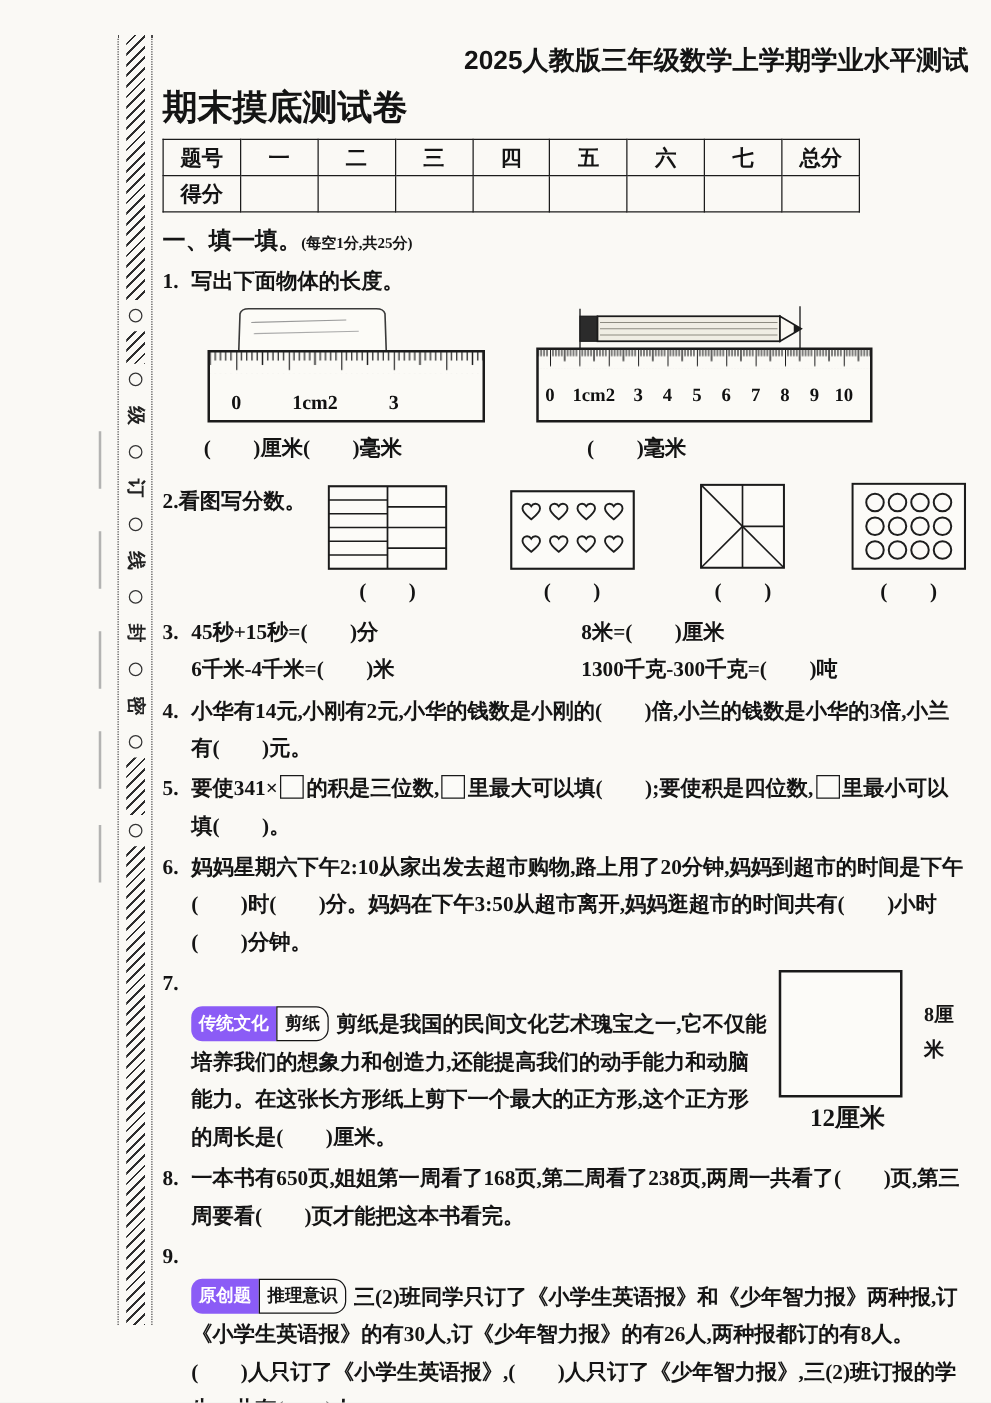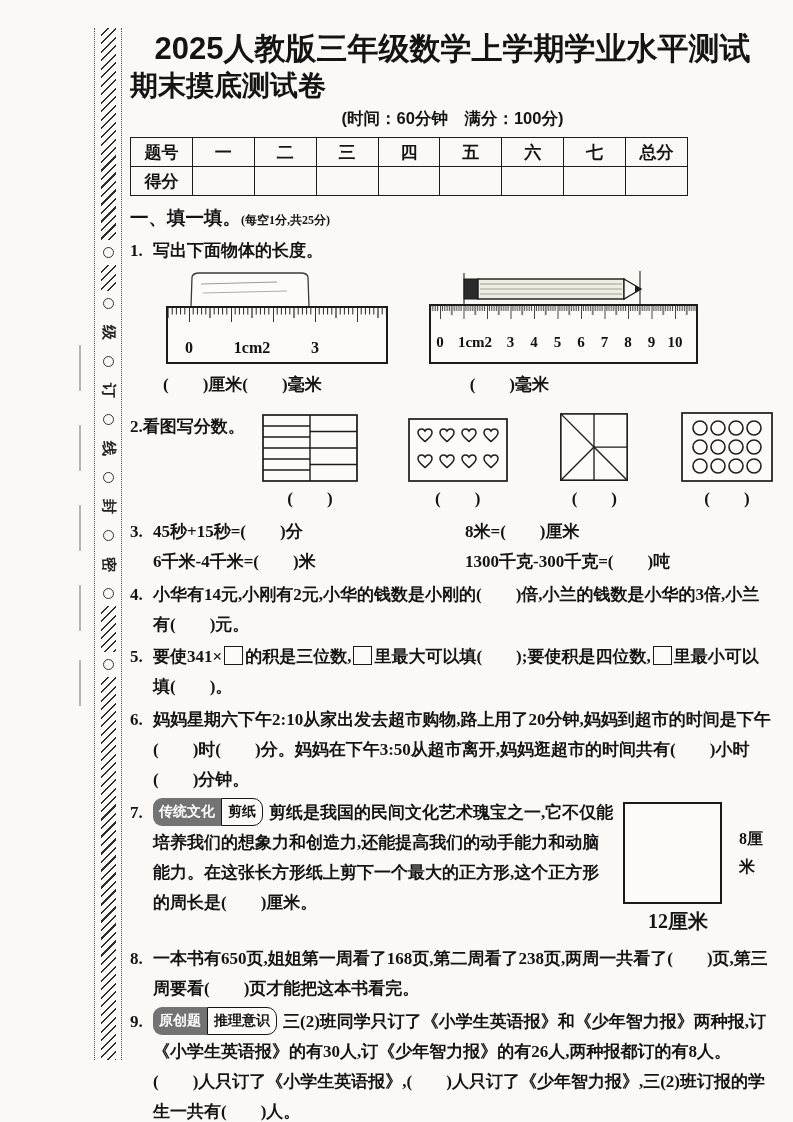--- a/index.html
+++ b/index.html
@@ -12,21 +12,21 @@
     display:flex;flex-direction:column;align-items:center;}
   .hatch{width:15px;background:repeating-linear-gradient(135deg,transparent 0 4.4px,#2d2d2d 4.4px 6px);}
   .h1{height:212px;} .h2{height:26px;} .h3{height:46px;} .hg{flex:1 1 auto;width:15px;}
   .ring{width:9px;height:9px;border:1.4px solid #333;border-radius:50%;margin:7px 0;flex:0 0 auto;background:#faf9f5;}
   .bchar{transform:rotate(90deg);font-size:15px;font-weight:bold;margin:7px 0;flex:0 0 auto;
     font-family:"Liberation Sans","DejaVu Sans",sans-serif;color:#222;}
   .fm{position:absolute;left:79px;width:2px;height:46px;background:#8d8d8d;opacity:.65;}
 
   
   .content{position:absolute;left:130px;top:30px;width:645px;}
-  .t1{font-family:"Liberation Sans","DejaVu Sans",sans-serif;font-weight:bold;font-size:31px;line-height:38px;text-align:center;}
+  .t1{font-family:"Liberation Sans","DejaVu Sans",sans-serif;font-weight:bold;font-size:21px;line-height:38px;text-align:right;}
   .t2{font-family:"Liberation Sans","DejaVu Sans",sans-serif;font-weight:bold;font-size:28px;line-height:36px;}
   .meta{font-family:"Liberation Sans","DejaVu Sans",sans-serif;font-weight:bold;font-size:16.5px;text-align:center;margin-top:4px;}
 
   table.score{border-collapse:collapse;margin-top:7px;table-layout:fixed;width:558px;border-radius:17px;}
   table.score td{border:1.7px solid #1c1c1c;height:28px;text-align:center;
     font-family:"Liberation Sans","DejaVu Sans",sans-serif;font-weight:bold;font-size:17px;padding:0;}
 
   .sechead{margin-top:9px;font-size:18.5px;line-height:26px;}
   .sh1{font-family:"Liberation Sans","DejaVu Sans",sans-serif;font-weight:bold;}
   .sh2{font-weight:bold;font-size:12px;margin-top:21px;}
@@ -41,23 +41,23 @@
 
   .q2wrap{display:flex;align-items:flex-start;margin-top:12px;}
   .q2label{white-space:nowrap;flex:0 0 132px;}
   .q2figs{display:flex;flex:1;justify-content:space-between;padding-right:2px;}
   .qfig{display:flex;flex-direction:column;align-items:center;justify-content:flex-end;height:102px;}
   .fblank{font-size:17px;font-weight:600;margin-top:2px;}
 
   .duo{display:flex;}
   .duo .a{flex:0 0 312px;}
 
-  .bd{display:inline-block;background:#737373;color:#fff;font-size:14px;font-weight:bold;
+  .bd{display:inline-block;background:#8b5cf6;color:#fff;font-size:14px;font-weight:bold;
       padding:1px 6px 2px;border-radius:9px 0 0 9px;
-      font-family:"Liberation Sans","DejaVu Sans",sans-serif;vertical-align:2px;}
+      font-family:"Liberation Sans","DejaVu Sans",sans-serif;vertical-align:2px;margin-top:33px;}
   .bl{display:inline-block;border:1.7px solid #151515;color:#151515;font-size:14px;font-weight:bold;
       padding:0 6px 1px;border-radius:0 10px 10px 0;margin-right:6px;
       font-family:Liberation Sans, sans-serif;vertical-align:2px;background:#fcfbf8;}
 
   .sqbox{display:inline-block;width:17px;height:17px;border:1.7px solid #1a1a1a;
       vertical-align:-3px;margin:0 2px;background:#fcfbf8;}
 
   .q7fig{float:right;width:152px;margin:4px 0 2px 8px;}
   .rect-wrap{display:flex;align-items:center;gap:12px;}
   .bigrect{width:106px;height:98px;border:2px solid #1a1a1a;background:#fcfbf8;}
@@ -96,21 +96,20 @@
   <div class="fm" style="top:345px"></div>
   <div class="fm" style="top:425px"></div>
   <div class="fm" style="top:505px"></div>
   <div class="fm" style="top:585px"></div>
   <div class="fm" style="top:660px"></div>
 
   <div class="content">
 
     <div class="t1">2025人教版三年级数学上学期学业水平测试</div>
     <div class="t2">期末摸底测试卷</div>
-    <div class="meta">(时间：60分钟　满分：100分)</div>
 
     <table class="score">
       <tbody>
           <tr>
         <td>题号</td>
         <td>一</td>
         <td>二</td>
         <td>三</td>
         <td>四</td>
         <td>五</td>

